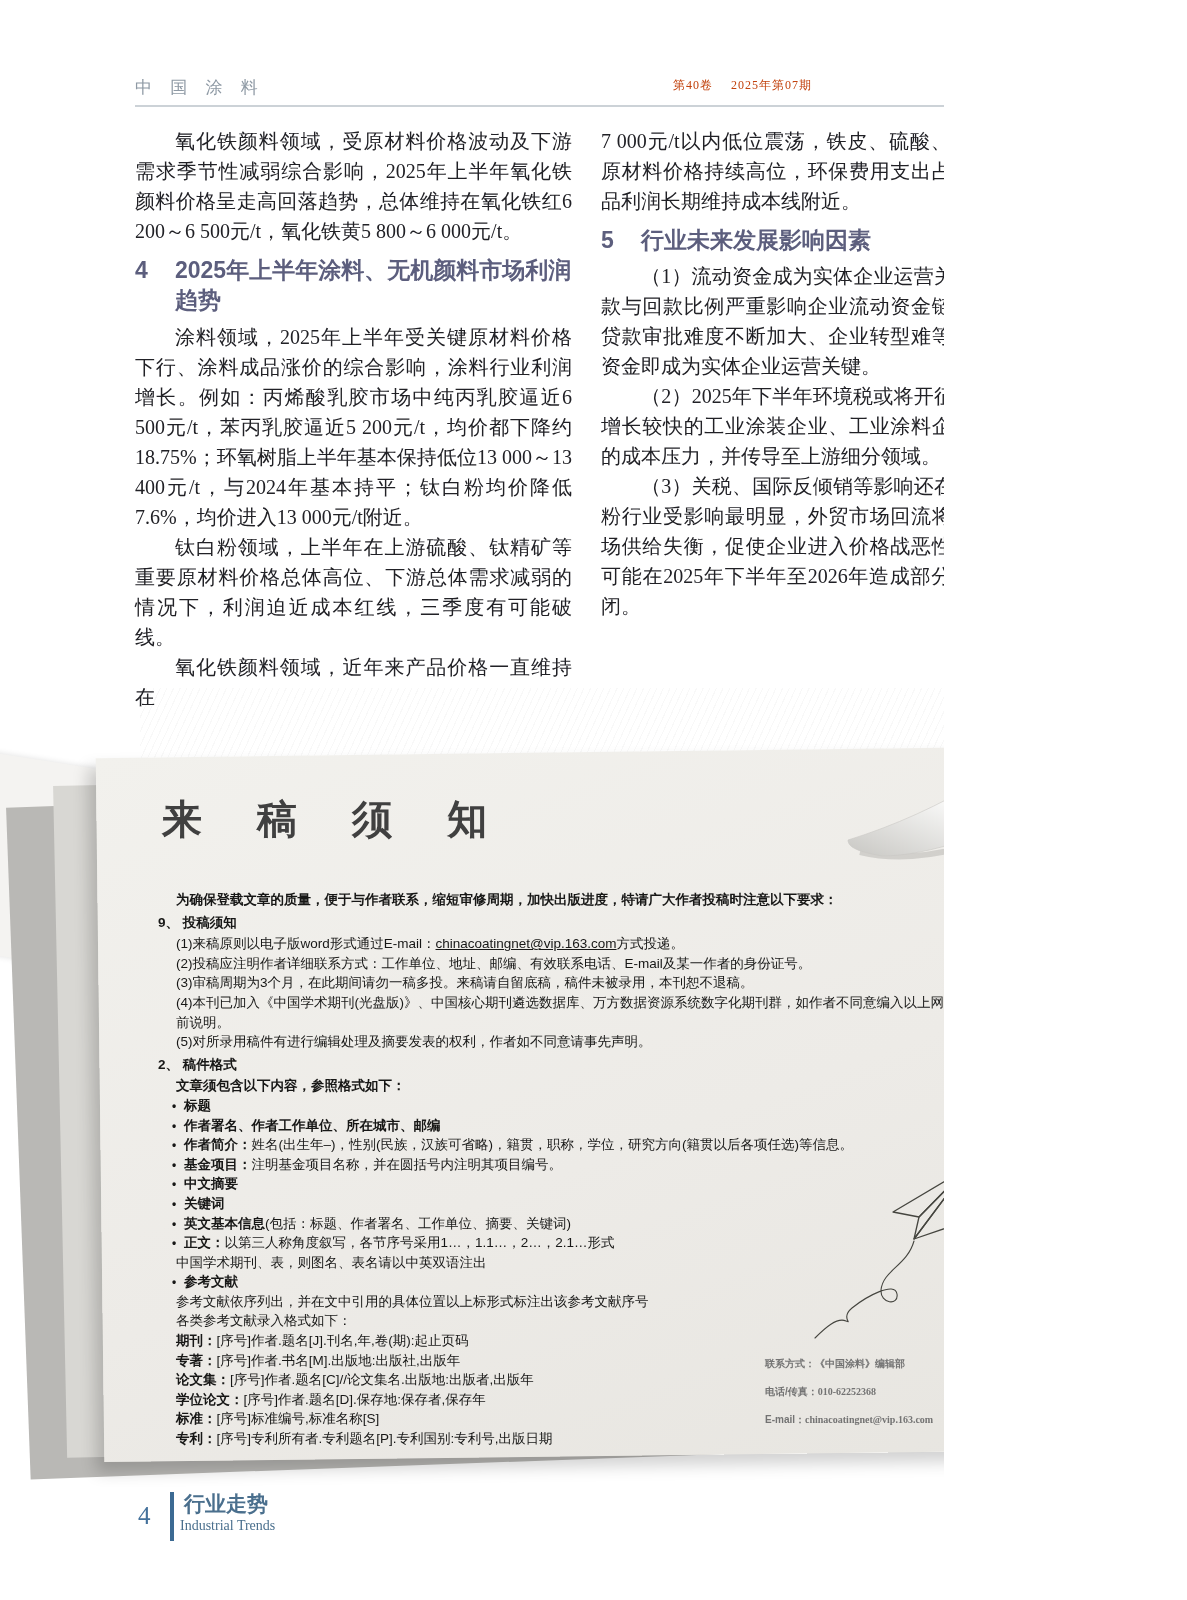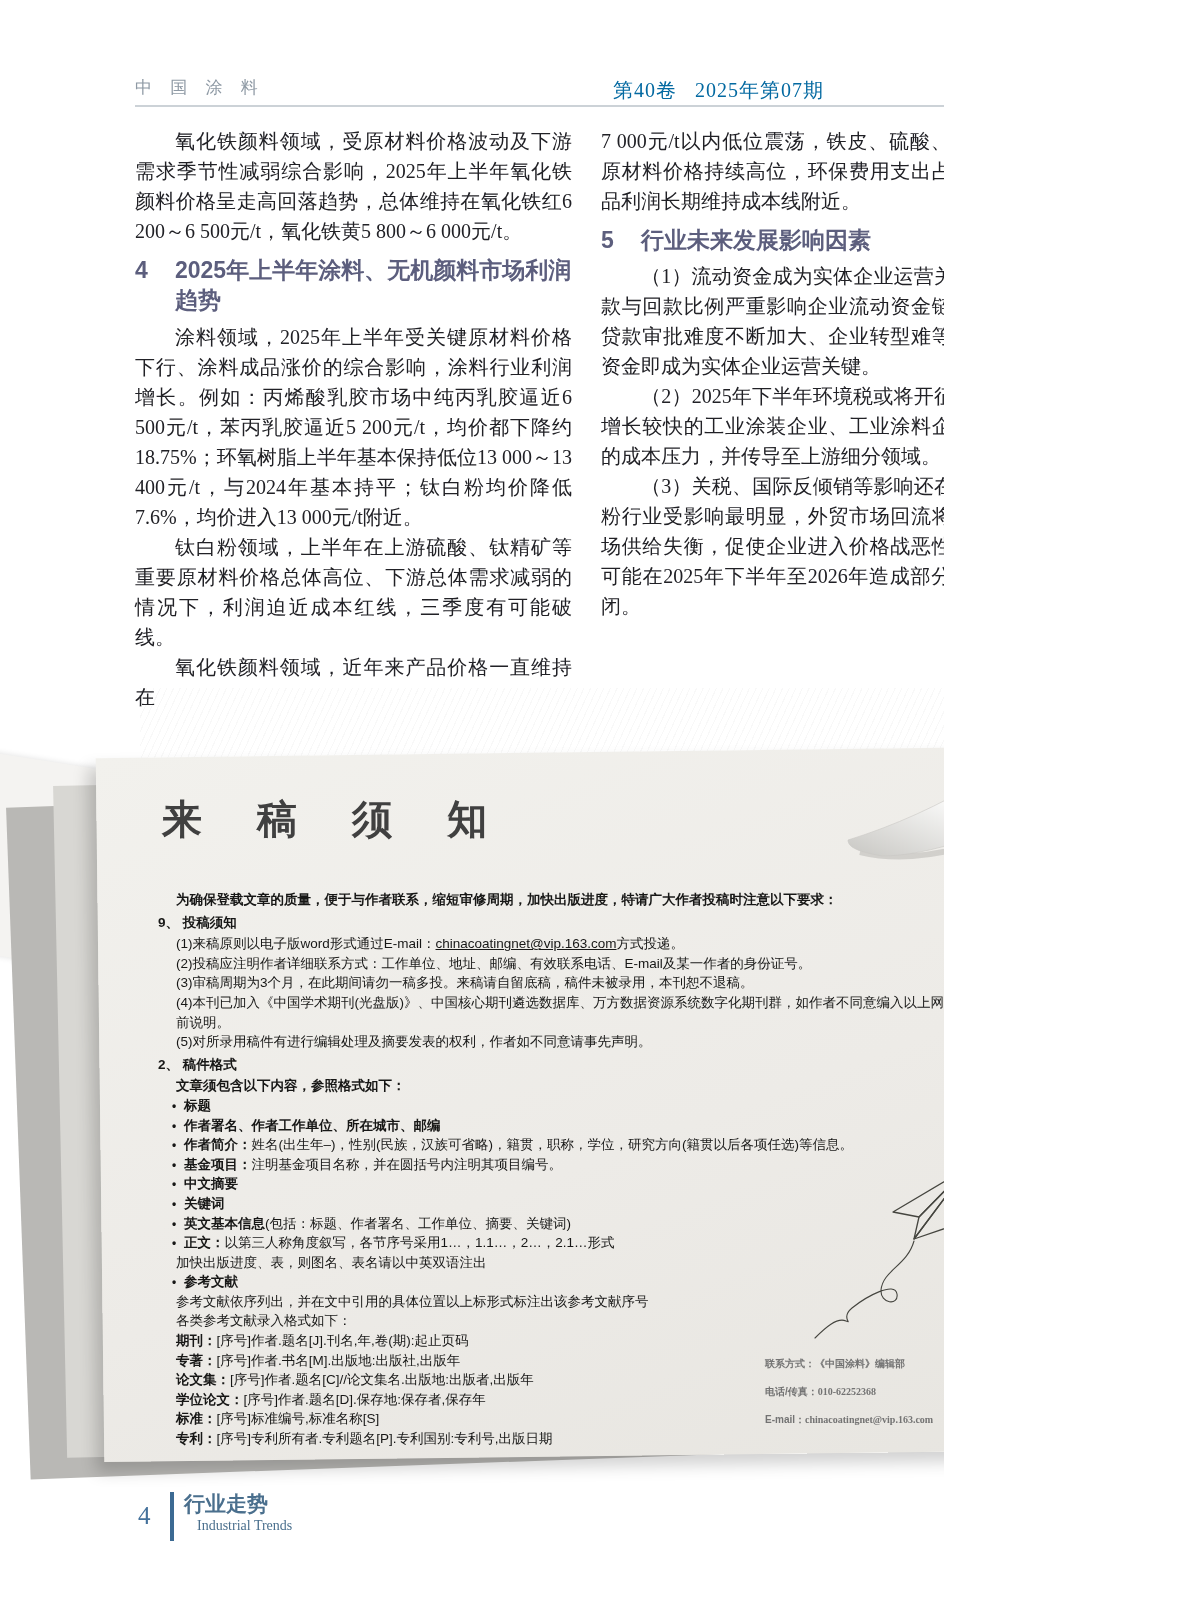--- a/index.html
+++ b/index.html
@@ -1,20 +1,20 @@
 <!DOCTYPE html>
 <html><head>
 <meta charset="utf-8">
 <style>
   html,body{margin:0;padding:0;background:#ffffff;}
   .page{position:relative;width:944px;height:1600px;background:#ffffff;overflow:hidden;
         font-family:"Liberation Serif","DejaVu Serif",serif;}
   
   .jname{position:absolute;left:135px;top:76px;font-size:17px;letter-spacing:7px;color:#8e99a4;}
-  .issue{position:absolute;right:120px;top:77px;font-size:20px;color:#0369a1;letter-spacing:1px;}
+  .issue{position:absolute;right:132px;top:77px;font-size:12px;color:#c2410c;letter-spacing:1px;}
   .issue .vol{margin-right:18px;}
   .hrule{position:absolute;left:135px;top:105px;width:920px;height:2px;background:#ccd2d7;}
   
   .col{position:absolute;top:126px;font-size:20px;line-height:30px;color:#212126;text-align:justify;}
   .col-left{left:135px;width:437px;}
   .col-right{left:601px;width:454px;}
   .col p{margin:0;text-indent:2em;}
   .col p.noind{text-indent:0;}
   .h-sec{display:flex;color:#5c5e7d;font-family:"Liberation Sans","DejaVu Sans",sans-serif;
          font-weight:bold;font-size:23px;line-height:1.32;text-align:left;margin:9px 0 6px 0;}
@@ -52,21 +52,21 @@
   .nl .lbl{font-weight:bold;text-align:right;}
   .email-link{text-decoration:underline;}
   .contact{position:absolute;left:665px;top:598px;font-size:10px;line-height:28px;font-weight:bold;color:#737373;}
   .contact .val{font-family:"Liberation Serif","DejaVu Serif",serif;font-weight:bold;}
   .plane{position:absolute;left:795px;top:1138px;width:215px;height:205px;}
   
   .f-num{position:absolute;left:138px;top:1502px;font-size:25px;color:#44719b;}
   .f-bar{position:absolute;left:170px;top:1492px;width:4px;height:49px;background:#3c6a93;}
   .f-cn{position:absolute;left:184px;top:1490px;font-size:21px;font-weight:bold;color:#4a6f8d;
         font-family:"Liberation Sans","DejaVu Sans",sans-serif;}
-  .f-en{position:absolute;left:197px;top:1518px;font-size:14px;color:#4a6f8d;}
+  .f-en{position:absolute;left:180px;top:1518px;font-size:14px;color:#4a6f8d;}
 </style>
 </head>
 <body>
 
 <div class="page">
 
   <div class="jname">中 国 涂 料</div>
   <div class="issue">
     <span class="vol">第40卷</span><span>2025年第07期</span>
   </div>
@@ -134,21 +134,21 @@
       <div class="nl ind bold">文章须包含以下内容，参照格式如下：</div>
 
       <div class="nl bullet"><span>标题</span><span class="nrm"></span></div>
       <div class="nl bullet"><span>作者署名、作者工作单位、所在城市、邮编</span><span class="nrm"></span></div>
       <div class="nl bullet"><span>作者简介：</span><span class="nrm">姓名(出生年–)，性别(民族，汉族可省略)，籍贯，职称，学位，研究方向(籍贯以后各项任选)等信息。</span></div>
       <div class="nl bullet"><span>基金项目：</span><span class="nrm">注明基金项目名称，并在圆括号内注明其项目编号。</span></div>
       <div class="nl bullet"><span>中文摘要</span><span class="nrm"></span></div>
       <div class="nl bullet"><span>关键词</span><span class="nrm"></span></div>
       <div class="nl bullet"><span>英文基本信息</span><span class="nrm">(包括：标题、作者署名、工作单位、摘要、关键词)</span></div>
       <div class="nl bullet"><span>正文：</span><span class="nrm">以第三人称角度叙写，各节序号采用1…，1.1…，2…，2.1…形式</span></div>
-      <div class="nl ind">加快出版进度、表，则图名、表名请以中英双语注出</div>
+      <div class="nl ind">中国学术期刊、表，则图名、表名请以中英双语注出</div>
       <div class="nl bullet"><span>参考文献</span><span class="nrm"></span></div>
       <div class="nl ind">参考文献依序列出，并在文中引用的具体位置以上标形式标注出该参考文献序号</div>
       <div class="nl ind">各类参考文献录入格式如下：</div>
 
       <div class="nl ind"><span class="lbl">期刊：</span><span>[序号]作者.题名[J].刊名,年,卷(期):起止页码</span></div>
       <div class="nl ind"><span class="lbl">专著：</span><span>[序号]作者.书名[M].出版地:出版社,出版年</span></div>
       <div class="nl ind"><span class="lbl">论文集：</span><span>[序号]作者.题名[C]//论文集名.出版地:出版者,出版年</span></div>
       <div class="nl ind"><span class="lbl">学位论文：</span><span>[序号]作者.题名[D].保存地:保存者,保存年</span></div>
       <div class="nl ind"><span class="lbl">标准：</span><span>[序号]标准编号,标准名称[S]</span></div>
       <div class="nl ind"><span class="lbl">专利：</span><span>[序号]专利所有者.专利题名[P].专利国别:专利号,出版日期</span></div>

